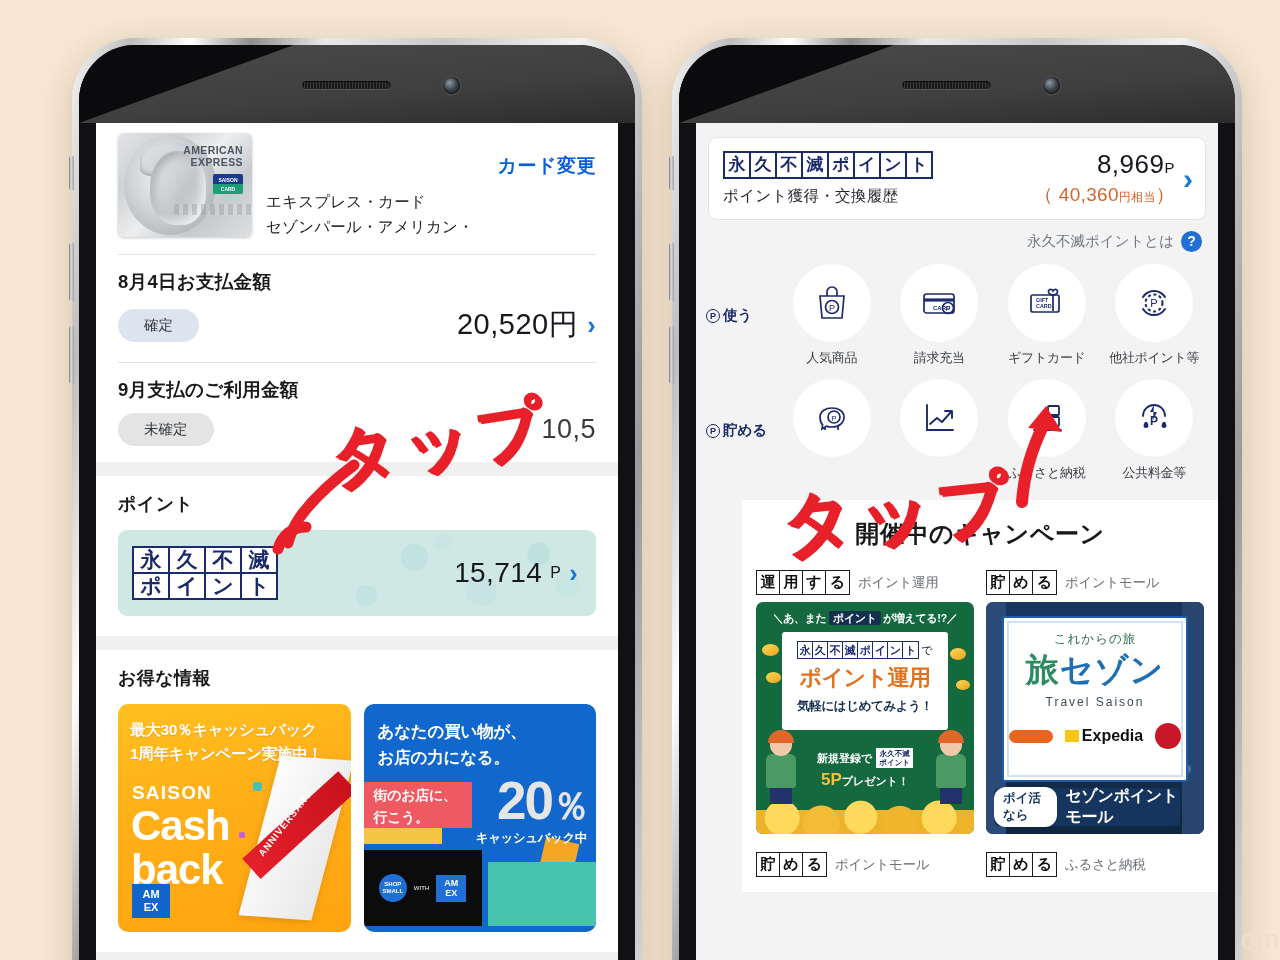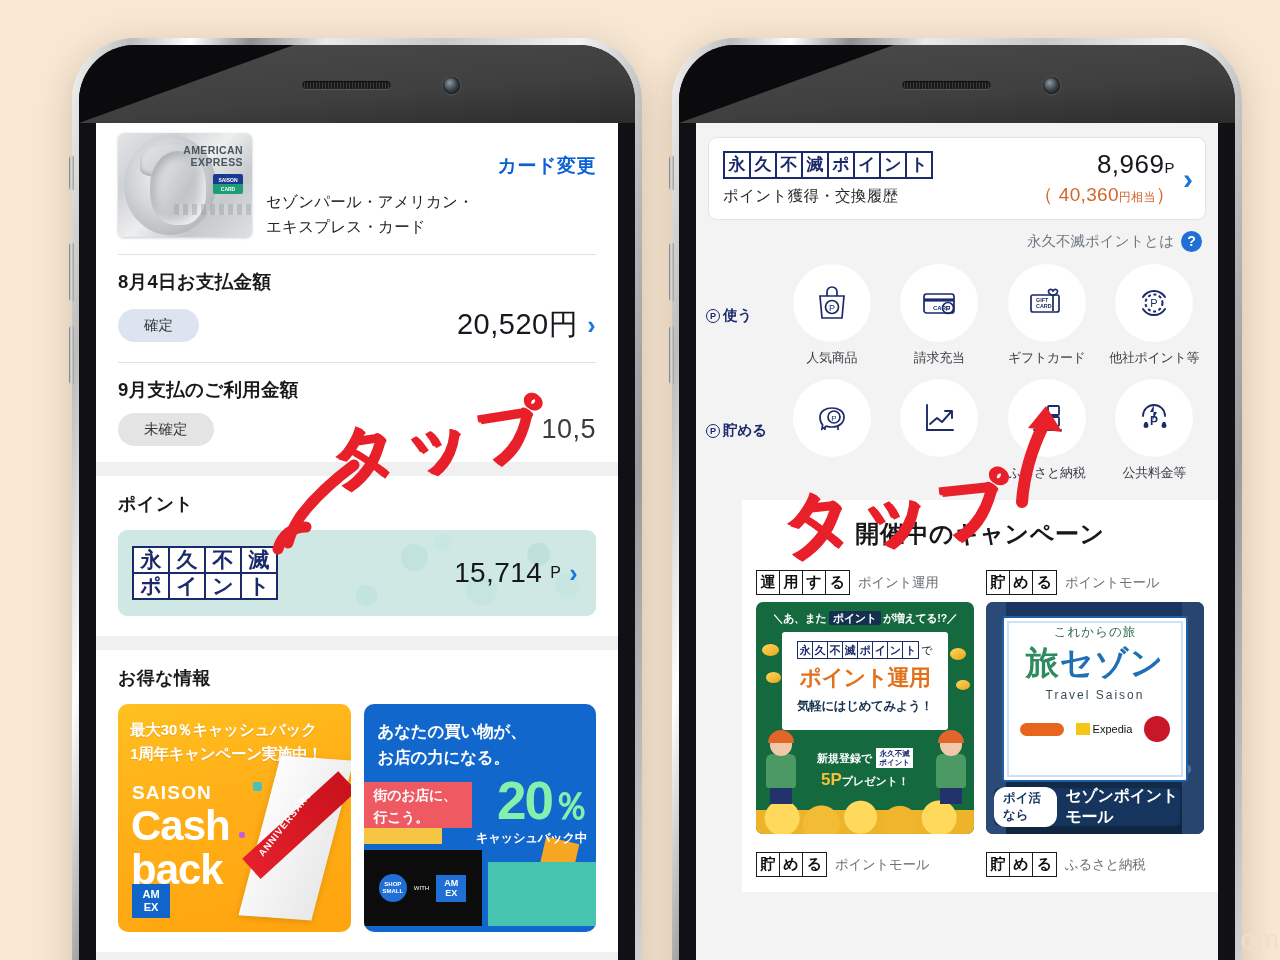--- a/index.html
+++ b/index.html
@@ -181,21 +181,21 @@
      background:#1164c9; color:#fff; font:700 11px/13px "Liberation Sans",sans-serif;
      display:flex;flex-direction:column;align-items:center;justify-content:center;}
   .confetti{position:absolute;border-radius:2px;}
 
   
   .promo-b { background:#1267cc; }
   .promo-b .t{position:absolute;left:14px;top:14px;color:#fff;font-size:16.5px;font-weight:700;line-height:26px;letter-spacing:-.2px;}
   .promo-b .redbox{position:absolute;left:0;top:78px;width:108px;height:46px;background:#ef5a62;
     color:#fff;font-size:14px;font-weight:700;line-height:22px;padding:2px 0 0 10px;letter-spacing:-.3px;}
   .promo-b .ybar{position:absolute;left:0;top:124px;width:78px;height:16px;background:#f5c544;}
-  .promo-b .pct{position:absolute;right:8px;top:70px;color:#86efac;font-size:53px;font-weight:700;line-height:54px;letter-spacing:-2px;}
+  .promo-b .pct{position:absolute;right:8px;top:70px;color:#e5e5e5;font-size:53px;font-weight:700;line-height:54px;letter-spacing:-2px;}
   .promo-b .pcts{font-size:38px;}
   .promo-b .cbk{position:absolute;right:9px;top:126px;color:#fff;font-size:12.5px;font-weight:700;letter-spacing:-.4px;}
   .promo-b .blackbox{position:absolute;left:0;bottom:6px;width:118px;height:76px;background:#0c0c0c;
     display:flex;align-items:center;justify-content:center;gap:7px;}
   .promo-b .ssb{width:28px;height:28px;border-radius:50%;background:#1f6fd4;color:#fff;
     font:700 6px/7px "Liberation Sans",sans-serif;display:flex;flex-direction:column;align-items:center;justify-content:center;}
   .promo-b .amexb{width:30px;height:27px;background:#1f6fd4;color:#fff;font:700 9px/10px "Liberation Sans",sans-serif;
     display:flex;flex-direction:column;align-items:center;justify-content:center;}
   .promo-b .teal{position:absolute;right:0;bottom:6px;width:108px;height:64px;background:#47c4b0;}
   .promo-b .photo{position:absolute;right:20px;bottom:58px;width:34px;height:34px;background:#f5a623;transform:rotate(13deg);}
@@ -276,28 +276,28 @@
   .cb .night{position:absolute;inset:0;
     background:
       radial-gradient(circle at 12% 22%,rgba(255,200,120,.45) 0 3px,transparent 4px),
       radial-gradient(circle at 88% 30%,rgba(255,220,150,.4) 0 3px,transparent 4px),
       radial-gradient(circle at 18% 70%,rgba(255,190,110,.35) 0 4px,transparent 5px),
       radial-gradient(circle at 92% 72%,rgba(180,210,255,.3) 0 4px,transparent 5px),
       linear-gradient(90deg,#2b4a78 0 9%,transparent 9%),
       linear-gradient(270deg,#27456f 0 10%,transparent 10%);}
   .cb .panel{position:absolute;left:16px;right:16px;top:14px;bottom:52px;background:#fff;
     border:2px solid #1d5fa8;border-radius:3px;box-shadow:inset 0 0 0 3px #fff, inset 0 0 0 5px #cfe2f3;
-    text-align:center;padding-top:6px;}
+    text-align:center;padding-top:13px;}
   .cb .s1{font-size:12.5px;color:#2a6a48;letter-spacing:1px;}
   .cb .s2{font-size:33px;font-weight:700;color:#2e8a5f;letter-spacing:1px;line-height:40px;margin-top:2px;}
   .cb .s2 .blue{color:#1f6fb5;}
   .cb .s3{font-size:12px;color:#3a4a55;letter-spacing:2px;margin-top:5px;}
   .cb .logos{display:flex;align-items:center;justify-content:center;gap:12px;margin-top:14px;}
   .cb .jln{width:44px;height:13px;border-radius:7px;background:#e8651f;}
-  .cb .exp{font-size:11px;font-weight:400;color:#111;display:flex;align-items:center;gap:3px;}
+  .cb .exp{font-size:16px;font-weight:700;color:#111;display:flex;align-items:center;gap:3px;}
   .cb .expm{width:14px;height:12px;background:#f5c518;}
   .cb .jal{width:26px;height:26px;border-radius:50%;background:#c9172a;}
   .cb .bar{position:absolute;left:8px;right:24px;bottom:8px;height:38px;background:#15355e;
     border-radius:5px;display:flex;align-items:center;justify-content:center;gap:8px;}
   .cb .pill{background:#fff;color:#15355e;font-size:12.5px;font-weight:700;border-radius:12px;padding:3px 9px;}
   .cb .bart{color:#fff;font-size:16px;font-weight:700;letter-spacing:-.3px;}
 
   
   .tap {
     position:absolute; color:#e8202a; font-weight:700;
@@ -334,22 +334,22 @@
               <div>AMERICAN</div>
               <div>EXPRESS</div>
             </div>
             <div class="saison-chip">
               <span>SAISON</span>
               <span>CARD</span>
             </div>
             <div class="amex-emboss"></div>
           </div>
           <div class="card-name">
+            <div>エキスプレス・カード</div>
             <div>セゾンパール・アメリカン・</div>
-            <div>エキスプレス・カード</div>
           </div>
         </div>
 
         <div class="divider"></div>
         <div class="pay-block">
           <div class="pay-title">8月4日お支払金額</div>
           <div class="pay-row">
             <div class="badge">確定</div>
             <div class="pay-amt">
               <span>20,520円</span>

